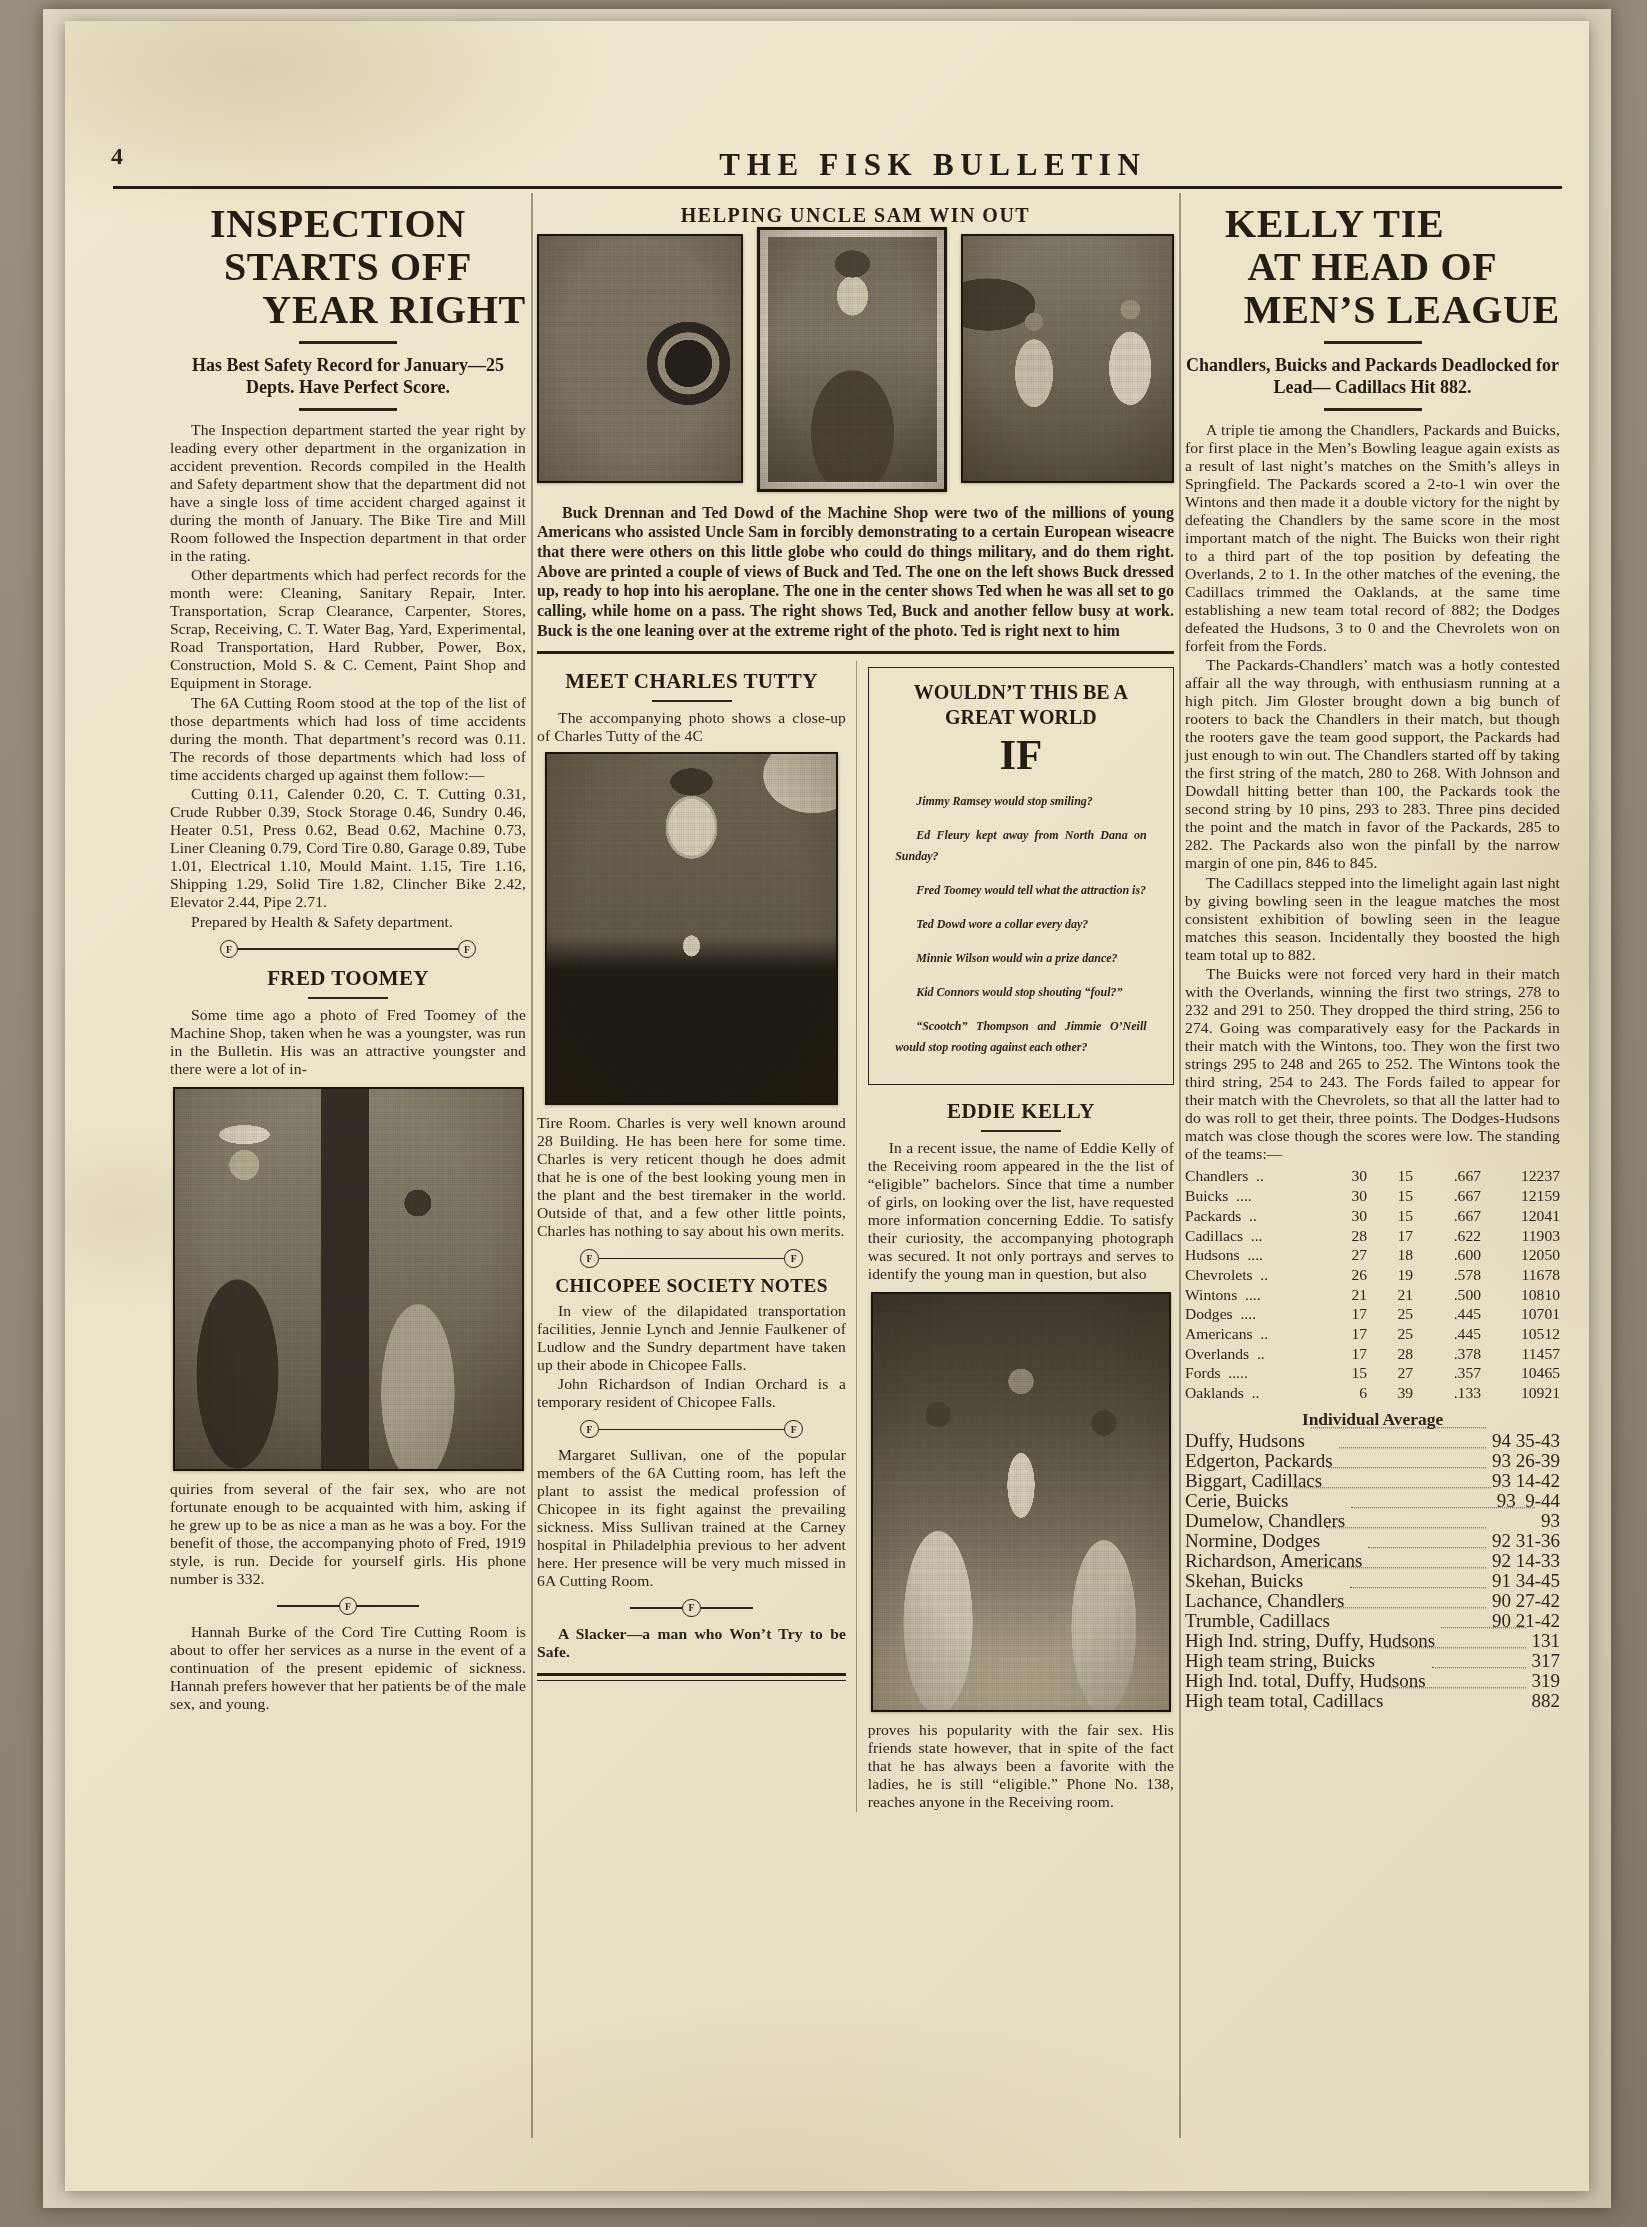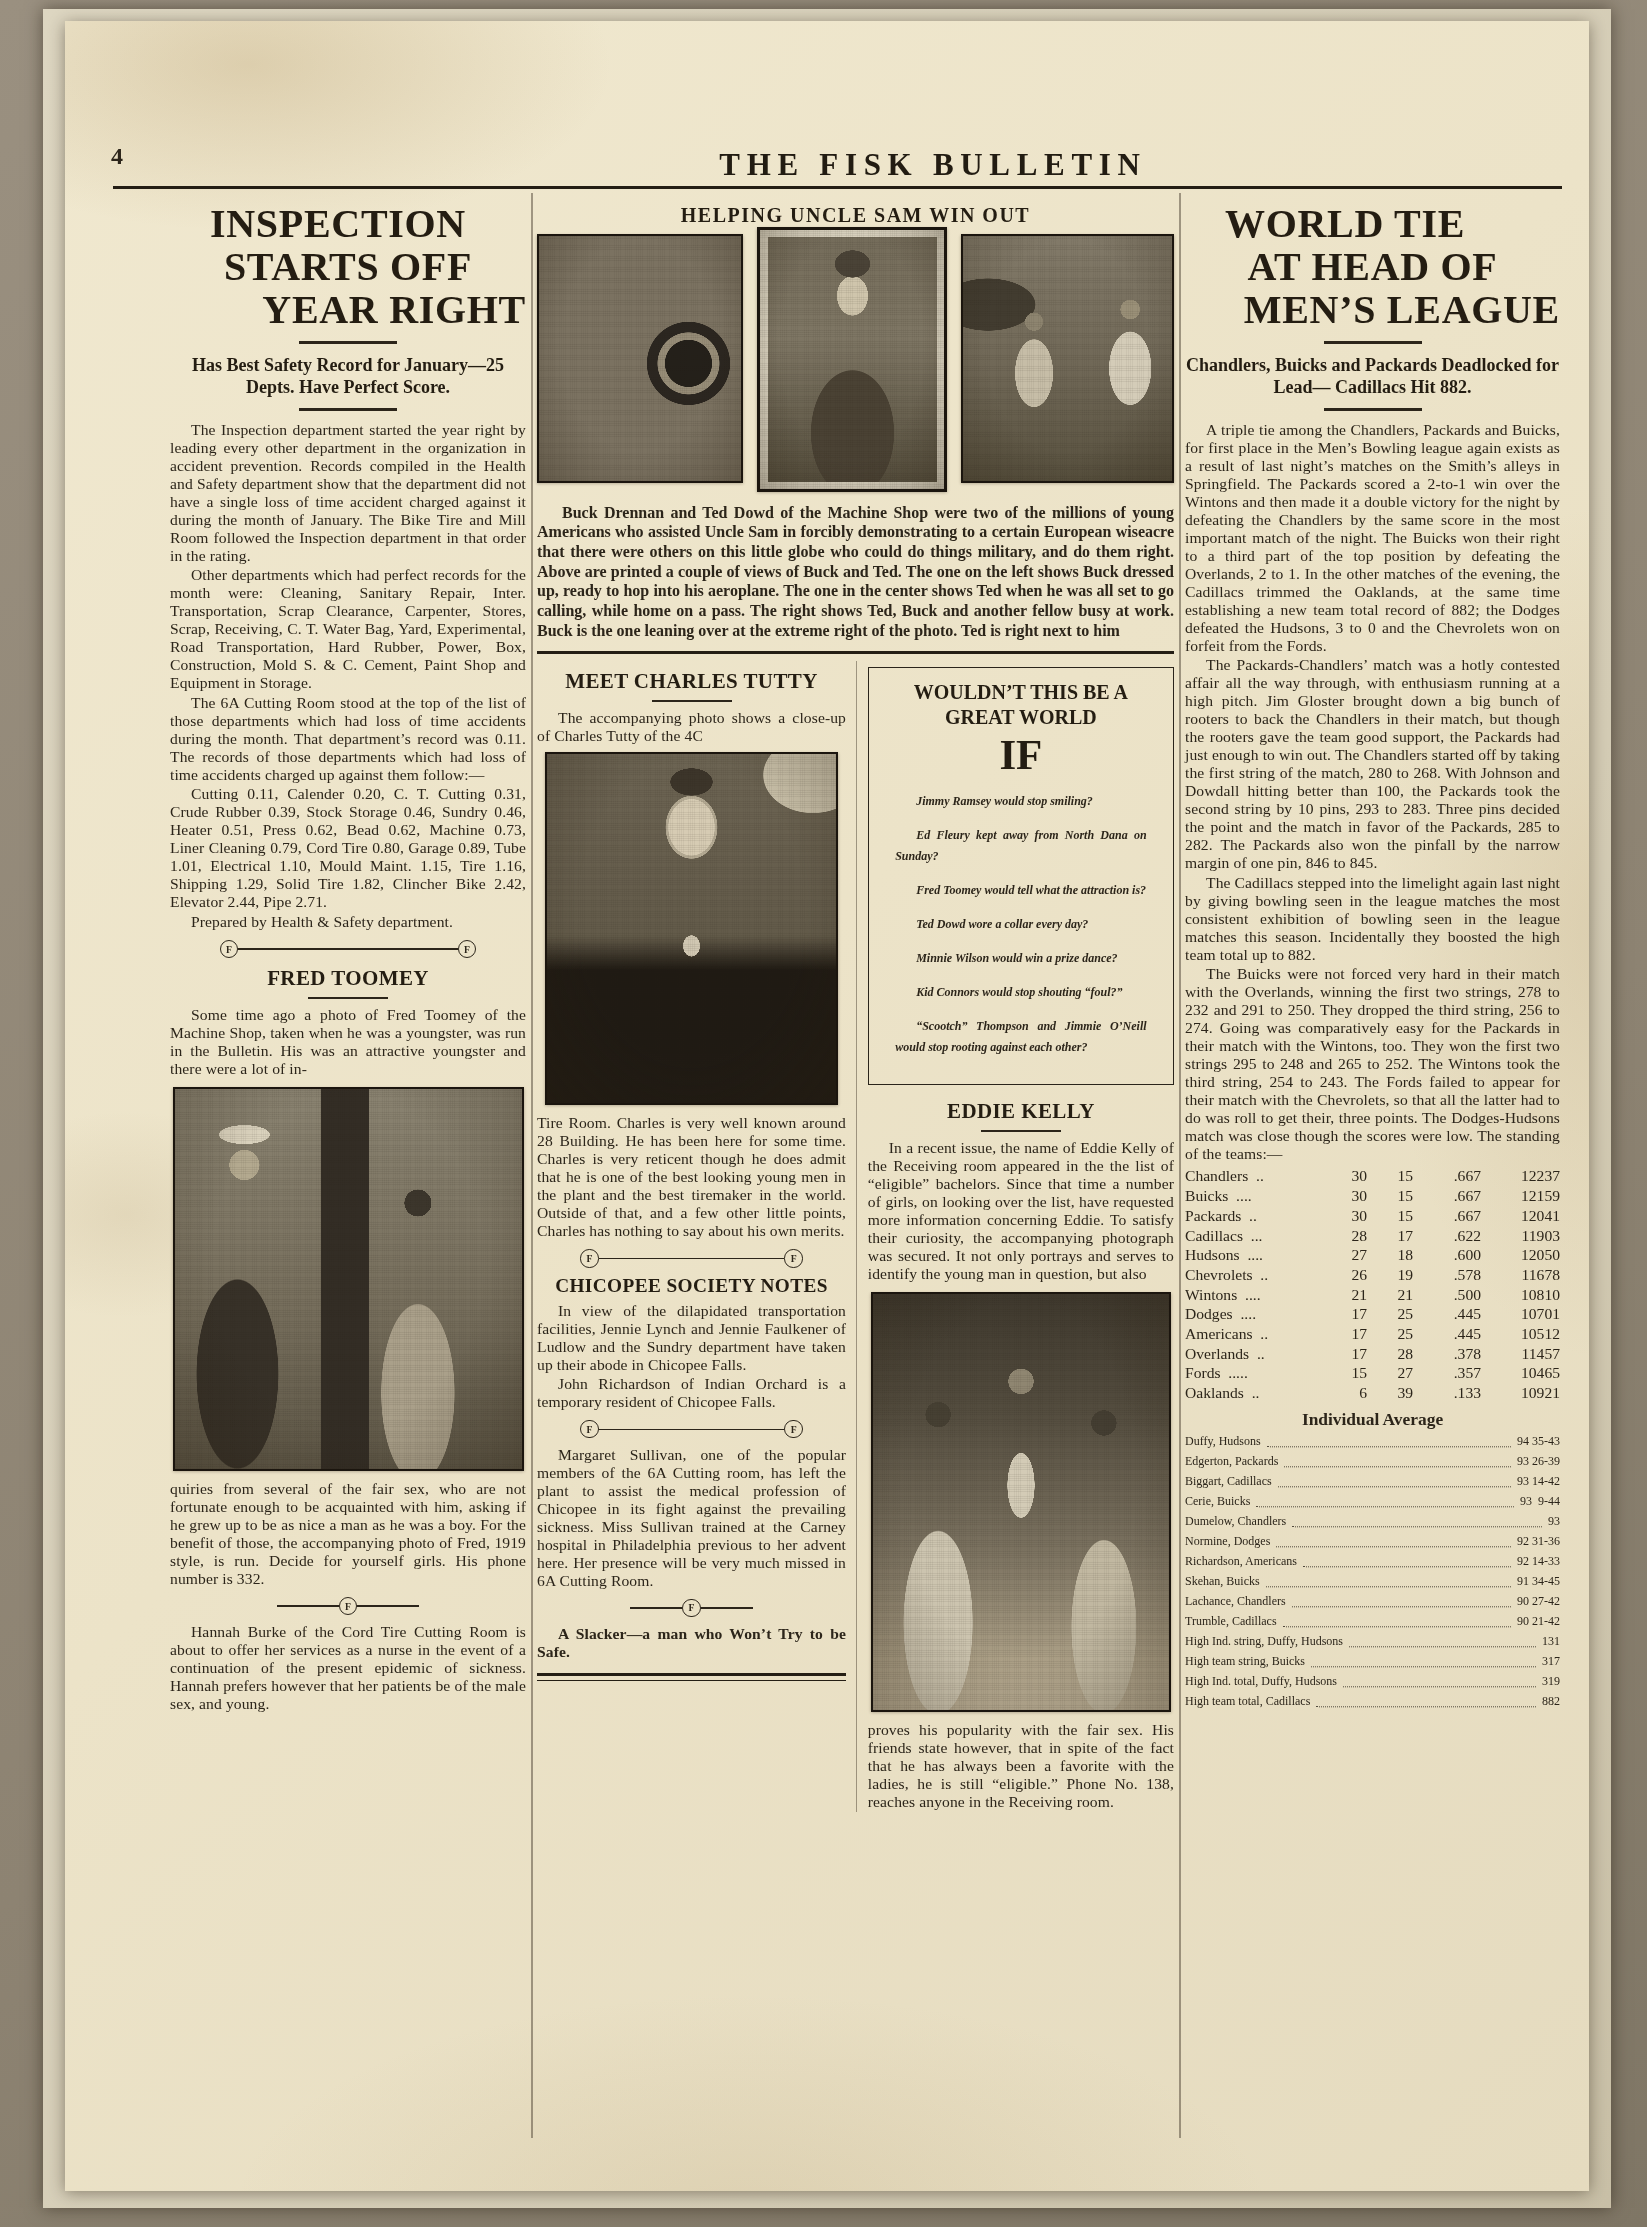--- a/index.html
+++ b/index.html
@@ -148,21 +148,21 @@
   .standings{margin-top:3px;}
   .st-row{display:flex;font-size:15.6px;line-height:19.7px;}
   .st-team{flex:1;white-space:pre;}
   .st-c{text-align:right;white-space:pre;}
   .st-w{width:42px;}
   .st-l{width:46px;}
   .st-pct{width:68px;}
   .st-pf{width:79px;}
 
   .ia-head{margin:6px 0 1.5px;font-size:17.4px;font-weight:bold;text-align:center;}
-  .ia-row{display:flex;align-items:flex-end;font-size:12px;line-height:20px;}
+  .ia-row{display:flex;align-items:flex-start;font-size:19px;line-height:20px;}
   .ia-name{white-space:pre;flex:0 1 auto;}
   .ia-lead{flex:1;margin:0 6px;border-bottom:1.9px dotted rgba(45,38,28,.8);transform:translateY(-3.7px);min-width:4.5px;}
   .ia-val{white-space:pre;flex:0 0 auto;}
 
   .slacker{margin-top:1.5px;}
 </style>
 </head>
 <body>
 
 <div class="backing"></div>
@@ -265,21 +265,21 @@
         <div class="srule thin"></div>
         <p class="body">In a recent issue, the name of Eddie Kelly of the Receiving room appeared in the the list of “eligible” bachelors.  Since that time a number of girls, on looking over the list, have requested more information concerning Eddie.  To satisfy their curiosity, the accompanying photograph was secured.  It not only portrays and serves to identify the young man in question, but also</p>
         <figure class="photo ph-kelly"></figure>
         <p class="body noindent">proves his popularity with the fair sex.  His friends state however, that in spite of the fact that he has always been a favorite with the ladies, he is still “eligible.”  Phone No. 138, reaches anyone in the Receiving room.</p>
       </div>
     </div>
   </section>
 
   <section class="col col-right">
     <h1 class="stair">
-      <span class="s1">WORLD TIE</span>
+      <span class="s1">KELLY TIE</span>
       <span class="s2">AT HEAD OF</span>
       <span class="s3">MEN’S LEAGUE</span>
     </h1>
     <div class="srule"></div>
     <h2 class="subhead">Chandlers, Buicks and Packards Deadlocked for Lead— Cadillacs Hit 882.</h2>
     <div class="srule"></div>
     <p class="body">A triple tie among the Chandlers, Packards and Buicks, for first place in the Men’s Bowling league again exists as a result of last night’s matches on the Smith’s alleys in Springfield.  The Packards scored a 2-to-1 win over the Wintons and then made it a double victory for the night by defeating the Chandlers by the same score in the most important match of the night.  The Buicks won their right to a third part of the top position by defeating the Overlands, 2 to 1.  In the other matches of the evening, the Cadillacs trimmed the Oaklands, at the same time establishing a new team total record of 882; the Dodges defeated the Hudsons, 3 to 0 and the Chevrolets won on forfeit from the Fords.</p>
     <p class="body">The Packards-Chandlers’ match was a hotly contested affair all the way through, with enthusiasm running at a high pitch.  Jim Gloster brought down a big bunch of rooters to back the Chandlers in their match, but though the rooters gave the team good support, the Packards had just enough to win out.  The Chandlers started off by taking the first string of the match, 280 to 268.  With Johnson and Dowdall hitting better than 100, the Packards took the second string by 10 pins, 293 to 283. Three pins decided the point and the match in favor of the Packards, 285 to 282.  The Packards also won the pinfall by the narrow margin of one pin, 846 to 845.</p>
     <p class="body">The Cadillacs stepped into the limelight again last night by giving bowling seen in the league matches the most consistent exhibition of bowling seen in the league matches this season. Incidentally they boosted the high team total up to 882.</p>
     <p class="body">The Buicks were not forced very hard in their match with the Overlands, winning the first two strings, 278 to 232 and 291 to 250.  They dropped the third string, 256 to 274. Going was comparatively easy for the Packards in their match with the Wintons, too.  They won the first two strings 295 to 248 and 265 to 252.  The Wintons took the third string, 254 to 243.  The Fords failed to appear for their match with the Chevrolets, so that all the latter had to do was roll to get their, three points.  The Dodges-Hudsons match was close though the scores were low.  The standing of the teams:—</p>

